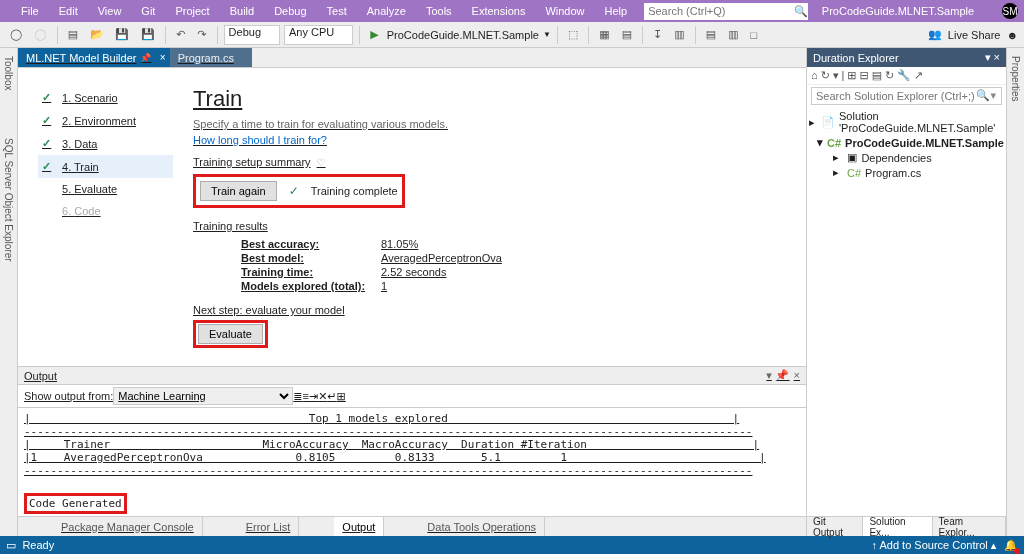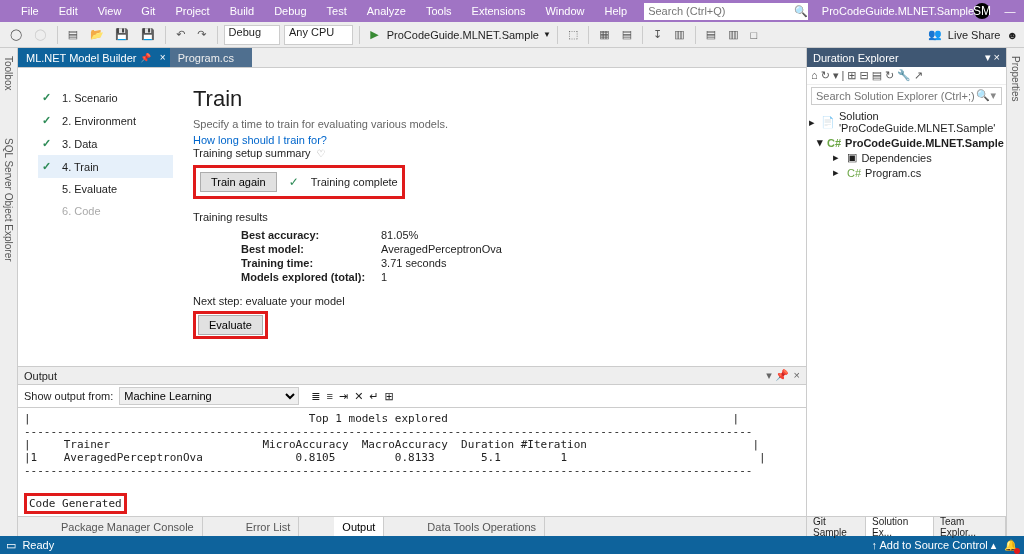--- a/index.html
+++ b/index.html
@@ -8,37 +8,37 @@
 
 .titlebar { height: 22px; background: #a074c4; display: flex; align-items: center; padding: 0 6px; color: #fff; }
 .titlebar .vs-logo { width: 14px; height: 14px; background: #fff; margin-right: 8px; border-radius: 2px; position:relative;}
 .titlebar .vs-logo::after{content:'';position:absolute;inset:2px;background:#a074c4;clip-path:polygon(0 0,100% 50%,0 100%,50% 50%);}
 .titlebar .menu { display: flex; gap: 6px; }
 .titlebar .menu span { padding: 2px 7px; cursor: default; }
 .titlebar .search { margin-left: 10px; width: 170px; height: 17px; background: #fff; border: none; padding: 0 4px; font-size: 11px; color:#999;}
 .titlebar .search-icon { width:16px;height:17px;background:#fff;display:flex;align-items:center;justify-content:center;}
 .titlebar .solution-name { margin-left: 14px; }
 .titlebar .right { margin-left: auto; display: flex; align-items: center; gap: 8px; }
-.titlebar .user-badge { width: 16px; height: 16px; background: #000000; border-radius: 50%; display: flex; align-items: center; justify-content: center; font-size: 12px; color: #fff; }
+.titlebar .user-badge { width: 16px; height: 16px; background: #000000; border-radius: 50%; display: flex; align-items: center; justify-content: center; font-size: 10px; color: #fff; margin-left: 28px; }
 .titlebar .win-btn { width: 24px; text-align: center; padding: 2px 0; }
 
 
 .toolbar { height: 26px; background: #eee; border-bottom: 1px solid #ccc; display: flex; align-items: center; padding: 0 6px; gap: 4px; }
 .toolbar .sep { width: 1px; height: 18px; background: #ccc; margin: 0 2px; }
 .toolbar .btn { padding: 2px 4px; cursor: default; color:#555;}
 .toolbar select, .toolbar .combo { height: 20px; font-size: 11px; border: 1px solid #ccc; background: #fff; padding: 0 18px 0 4px; position:relative;}
 .toolbar .play { color: #388a34; }
 .toolbar .right { margin-left: auto; display:flex;align-items:center;gap:6px;}
 
 
 .main { display: flex; height: calc(554px - 22px - 26px - 18px); }
 .side-tab { width: 18px; background: #eee; border-right: 1px solid #ccc; display: flex; flex-direction: column; align-items: center; padding-top: 4px; gap: 40px; }
 .side-tab span { writing-mode: vertical-rl; font-size: 10px; color: #555; padding: 4px 0; cursor: default; }
 .side-tab.right span { writing-mode: vertical-rl; }
-.center-col { flex: 1; display: flex; flex-direction: column; }
+.center-col { flex: 1; display: flex; flex-direction: column; text-decoration: underline; }
 
 
 .doc-tabs { height: 20px; background: #eee; display: flex; align-items: stretch; border-bottom:1px solid #ccc;}
 .doc-tab { padding: 0 18px 0 8px; display: flex; align-items: center; position: relative; font-size: 11px; cursor: default; }
 .doc-tab.active { background: #0e639c; color: #fff; }
 .doc-tab .x { position: absolute; right: 4px; font-size: 10px; }
 .doc-tab.inactive { background: #4f6f8f; color: #eee; }
 .pin{font-size:9px;margin-left:4px;}
 
 
@@ -62,21 +62,21 @@
 .status-ok { color: #2e8b57; font-size: 12px; }
 .mb-main h2 { font-size: 11px; font-weight: 400; margin: 12px 0 6px; }
 .result-row { display: flex; margin: 2px 0; padding-left: 48px; }
 .result-row .k { width: 140px; font-weight: bold; }
 .heart{color:#999;font-size:10px;}
 
 
 .output-panel { height: 150px; border-top: 1px solid #ccc; display: flex; flex-direction: column; background: #fff; }
 .output-title { background: #eee; padding: 2px 6px; display: flex; align-items: center; border-bottom: 1px solid #ccc; }
 .output-title .r { margin-left: auto; display:flex;gap:4px;color:#666;}
-.output-bar { display: flex; align-items: center; padding: 2px 6px; border-bottom: 1px solid #ccc; gap:6px;}
+.output-bar { display: flex; align-items: center; padding: 2px 6px; border-bottom: 1px solid #ccc; }
 .output-bar select { height: 18px; width: 180px; font-size: 11px; border:1px solid #ccc;}
 .output-text { flex: 1; font-family: Consolas, monospace; font-size: 11px; padding: 4px 6px; white-space: pre; color: #222; overflow:hidden;}
 .output-bottom-region{padding:2px 6px;}
 
 
 .btabs { height: 20px; background: #eee; display: flex; align-items: stretch; border-top: 1px solid #ccc; }
 .btab { padding: 0 8px; display: flex; align-items: center; font-size: 11px; color: #555; cursor: default; border-right: 1px solid #ccc; margin-left: 35px; }
 .btab.active { background: #fff; color: #000; }
 
 
@@ -209,21 +209,21 @@
           </div>
         <div class="step disabled">
             <span class="nocheck"></span>
             <span><span>6</span>. <span>Code</span></span>
           </div>
       </div>
       <div class="mb-main">
         <h1>Train</h1>
         <div class="subtitle">Specify a time to train for evaluating various models.</div>
         <div class="link">How long should I train for?</div>
-        <div class="row" style="margin-top:1px">
+        <div class="row" style="margin-top:10px">
           <span>Training setup summary</span>
           <span class="heart">♡</span>
         </div>
         <div style="margin:6px 0">
           <div class="redbox">
             <button class="btn-gray">Train again</button>
             <span class="status-ok">✓</span>
             <span>Training complete</span>
           </div>
         </div>
@@ -231,21 +231,21 @@
         <div class="result-row">
             <span class="k">Best accuracy:</span>
             <span>81.05%</span>
           </div>
         <div class="result-row">
             <span class="k">Best model:</span>
             <span>AveragedPerceptronOva</span>
           </div>
         <div class="result-row">
             <span class="k">Training time:</span>
-            <span>3.71 seconds</span>
+            <span>2.52 seconds</span>
           </div>
         <div class="result-row">
             <span class="k">Models explored (total):</span>
             <span>1</span>
           </div>
         <div style="margin-top:12px">Next step: evaluate your model</div>
         <div style="margin-top:4px">
           <div class="redbox-small">
             <button class="btn-gray">Evaluate</button>
           </div>
@@ -330,21 +330,21 @@
           <span>▣</span>
           <span>Dependencies</span>
         </div>
       <div class="tree-item" style="padding-left:24px">
           <span class="arrow">▸</span>
           <span style="color:#6ba644">C#</span>
           <span>Program.cs</span>
         </div>
     </div>
     <div class="sol-btabs">
-      <div class="sol-btab">Git Sample</div>
+      <div class="sol-btab">Git Output</div>
       <div class="sol-btab active">Solution Ex...</div>
       <div class="sol-btab">Team Explor...</div>
     </div>
   </div>
 
   <div class="side-tab right" style="border-left:1px solid #ccc;border-right:none">
     <span>Properties</span>
   </div>
 </div>
 

